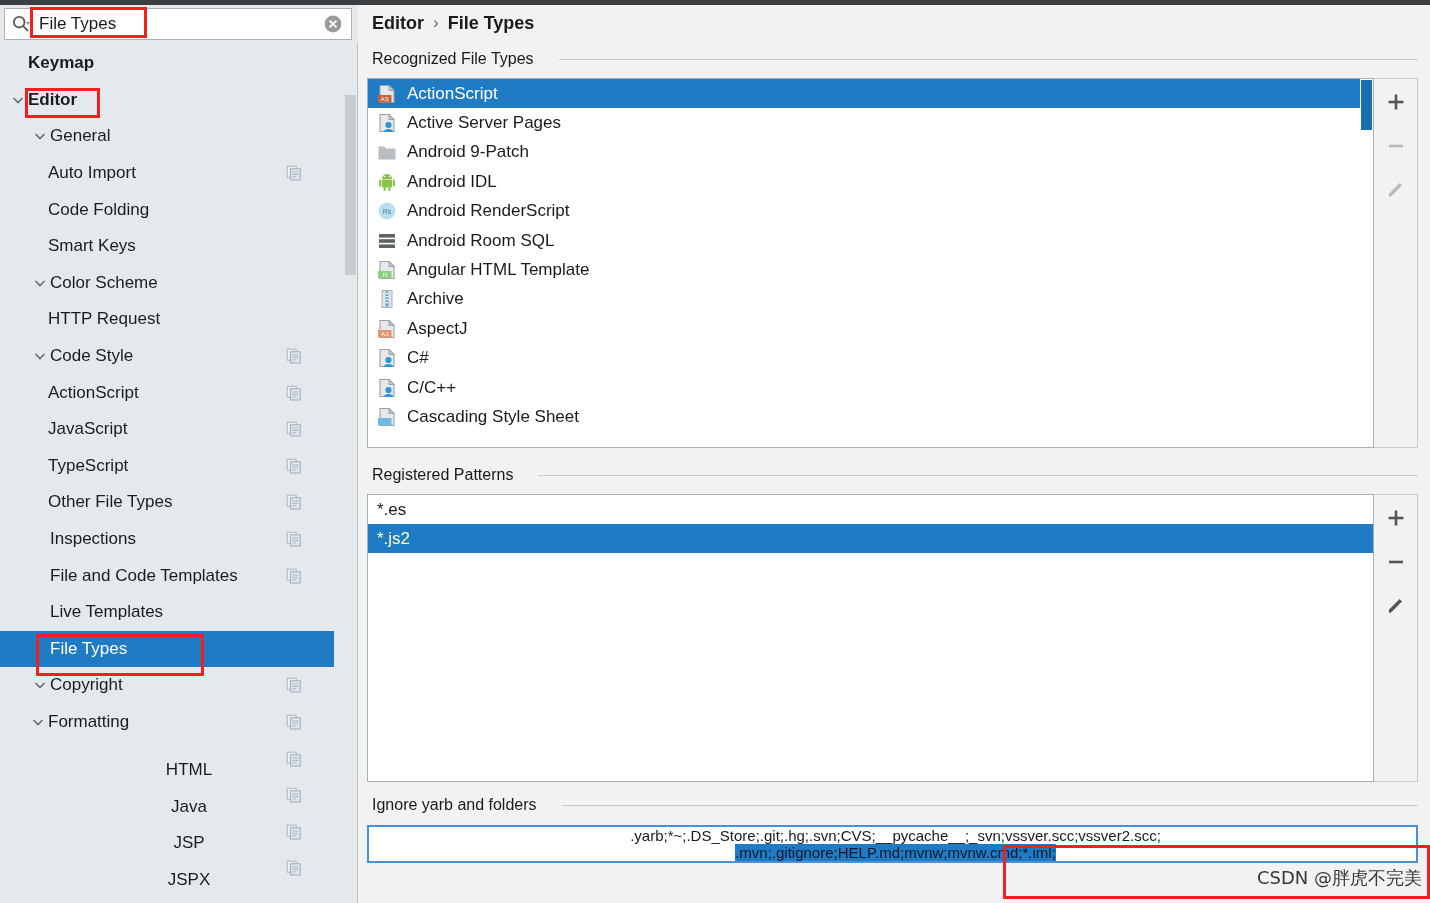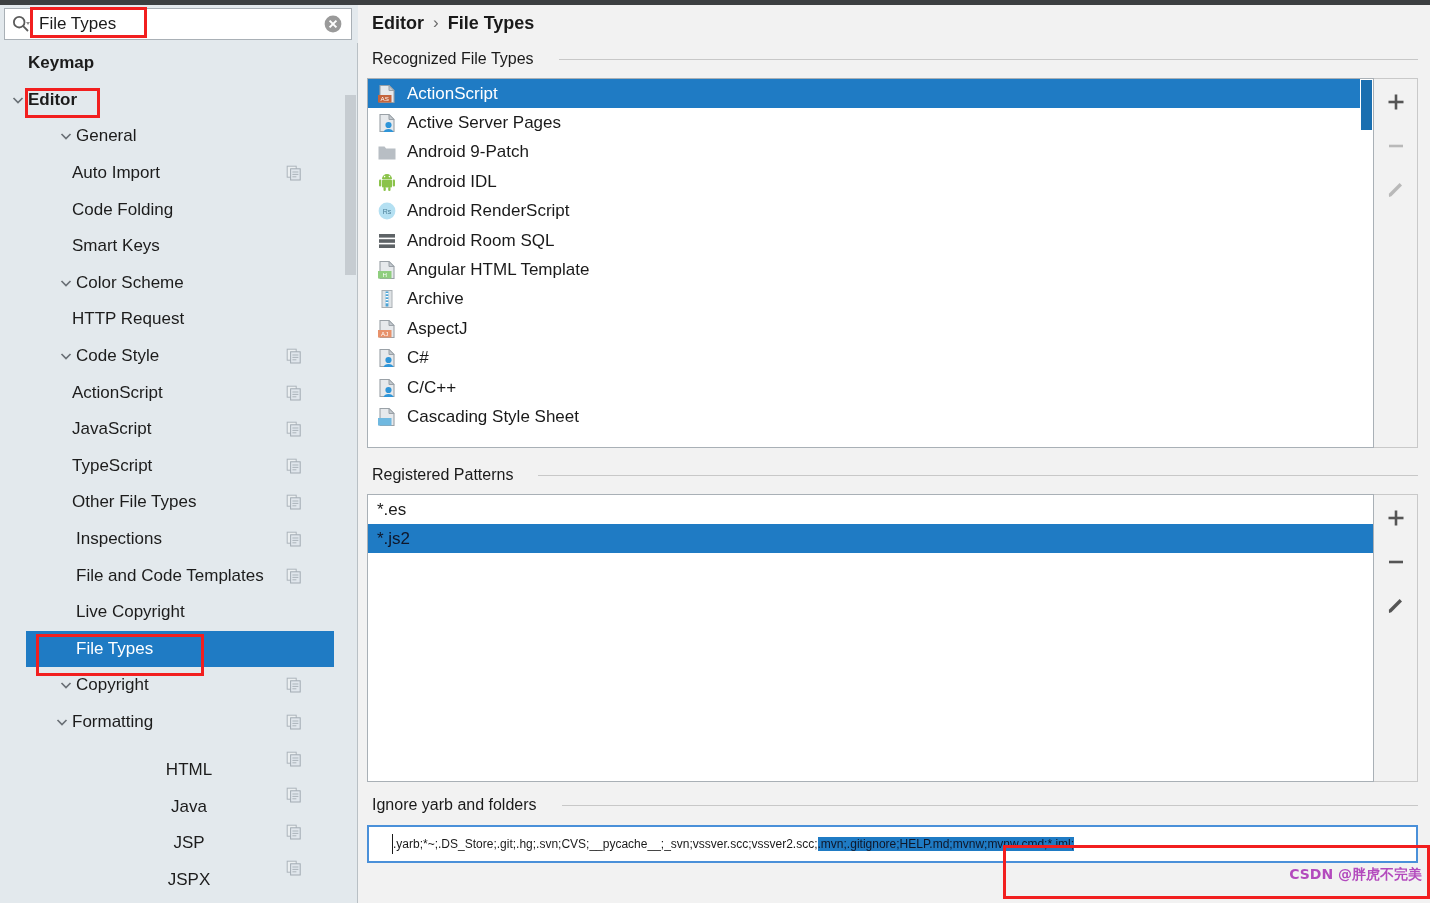--- a/index.html
+++ b/index.html
@@ -114,22 +114,22 @@
     right: 32px;
     top: 50%;
     transform: translateY(-50%);
     width: 16px; height: 16px;
     opacity: .75;
   }
   .tree-item.bold .label { font-weight: bold; }
 
   
   .ind0 { padding-left: 8px; }
-  .ind1 { padding-left: 30px; margin-left: 26px; }
-  .ind2 { padding-left: 52px; }
+  .ind1 { padding-left: 30px; }
+  .ind2 { padding-left: 28px; }
   .ind3 { padding-left: 74px; flex-direction: column; }
 
   
   .hl-editor {
     position: absolute;
     left: 25px; top: 88px;
     width: 75px; height: 30px;
     border: 3px solid #f21f1f;
     z-index: 25;
     pointer-events: none;
@@ -232,21 +232,21 @@
 
   .patrow {
     display: flex;
     align-items: center;
     height: 29px;
     padding-left: 9px;
     font-size: 17px;
     color: #1a1a1a;
     white-space: nowrap;
   }
-  .patrow.selected { background: #1f7bc4; color: #0f172a; }
+  .patrow.selected { background: #1f7bc4; color: #fef9c3; }
 
   
   .vtoolbar {
     flex: 0 0 44px;
     width: 44px;
     background: #f2f2f2;
     border: 1px solid #c9c9c9;
     border-left: none;
     display: flex;
     flex-direction: column;
@@ -280,25 +280,26 @@
   
   .ignore-wrap { margin-top: 10px; }
   .ignore-field {
     position: relative;
     margin-top: 7px;
     height: 38px;
     background: #ffffff;
     border: 2px solid #4a90d9;
     display: flex;
     align-items: center;
-    padding-left: 23px;
+    padding-left: 6px;
     overflow: hidden;
-    font-size: 12px;
+    font-size: 15px;
     color: #1a1a1a;
     white-space: nowrap;
+    flex-direction: column;
   }
   .ignore-sel {
     background: #1f7bc4;
     color: #0f172a;
   }
   .caret {
     display: inline-block;
     width: 1px;
     height: 20px;
     background: #1a1a1a;
@@ -308,28 +309,27 @@
     position: absolute;
     right: 0px; top: 845px;
     width: 427px; height: 54px;
     border: 3px solid #f21f1f;
     z-index: 28;
     pointer-events: none;
   }
   .watermark {
     position: absolute;
     right: 8px; top: 866px;
-    font-size: 14px;
-    color: #a21caf;
+    font-size: 18px;
+    color: #000000;
     opacity: .78;
     z-index: 29;
     pointer-events: none;
     white-space: nowrap;
     font-family: "DejaVu Sans", sans-serif;
-    font-weight: bold;
   }
 </style>
 </head>
 <body>
 
 <div id="app">
 
   <div class="top-strip"></div>
 
   <div class="sidebar">
@@ -483,21 +483,21 @@
           <span class="copy-icon"><svg width="16" height="16" viewBox="0 0 16 16">
               <rect x="1.2" y="1.2" width="9" height="11" fill="#eef1f3" stroke="#9aa3ab" stroke-width="1"></rect>
               <rect x="4.6" y="3.8" width="9.6" height="11.2" fill="#dfe6ec" stroke="#8d97a0" stroke-width="1"></rect>
               <line x1="6.4" y1="7" x2="12.4" y2="7" stroke="#9aa3ab" stroke-width="1"></line>
               <line x1="6.4" y1="9.4" x2="12.4" y2="9.4" stroke="#9aa3ab" stroke-width="1"></line>
               <line x1="6.4" y1="11.8" x2="10.4" y2="11.8" stroke="#9aa3ab" stroke-width="1"></line>
             </svg></span>
         </div>
         <div class="tree-item ind1">
           <span class="twisty"></span>
-          <span class="label">Live Copyright</span>
+          <span class="label">Live Templates</span>
         </div>
         <div class="tree-item ind1 selected">
           <span class="twisty"></span>
           <span class="label">File Types</span>
         </div>
         <div class="tree-item ind1">
           <span class="twisty">
             <svg width="14" height="14" viewBox="0 0 14 14">
               <polyline points="2.5,5 7,9.5 11.5,5" fill="none" stroke="#6a7076" stroke-width="1.7"></polyline>
             </svg>

